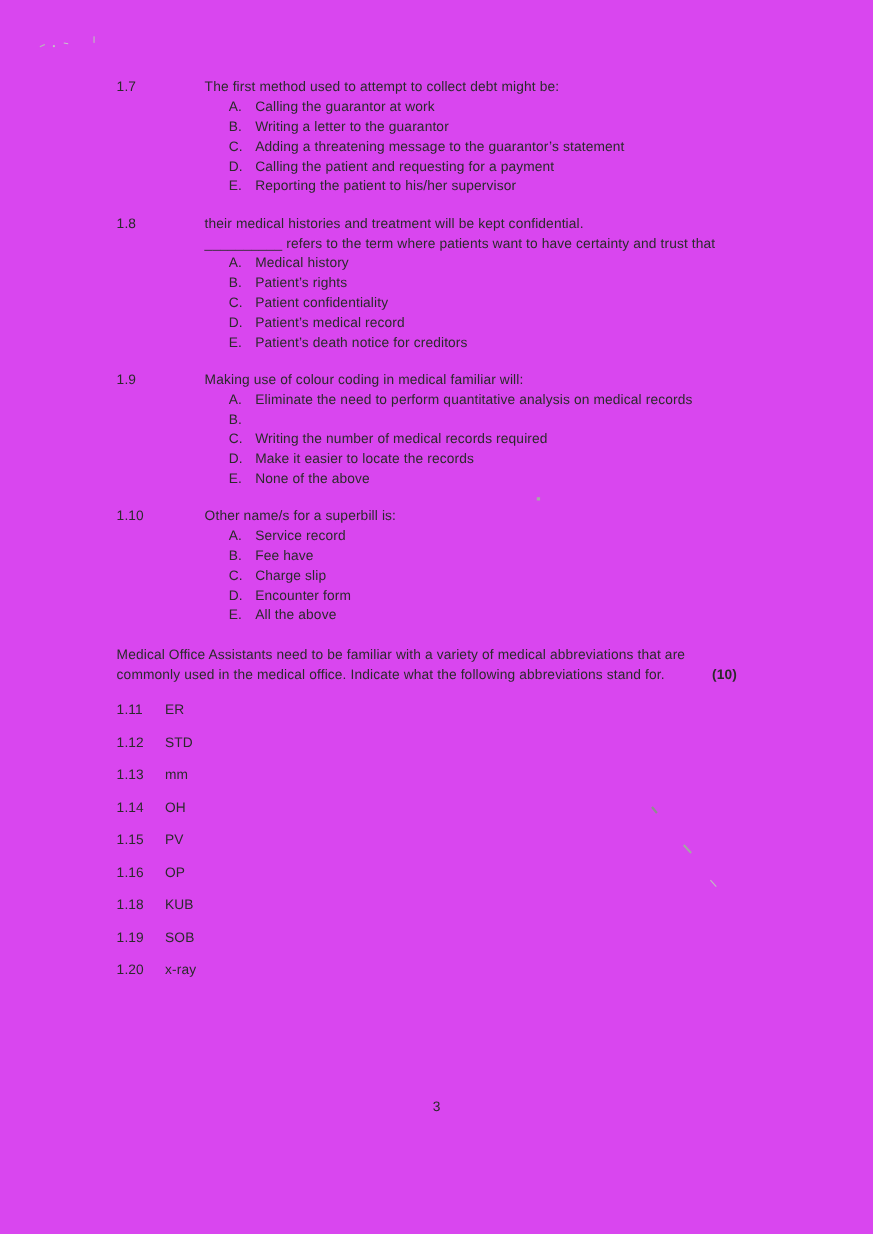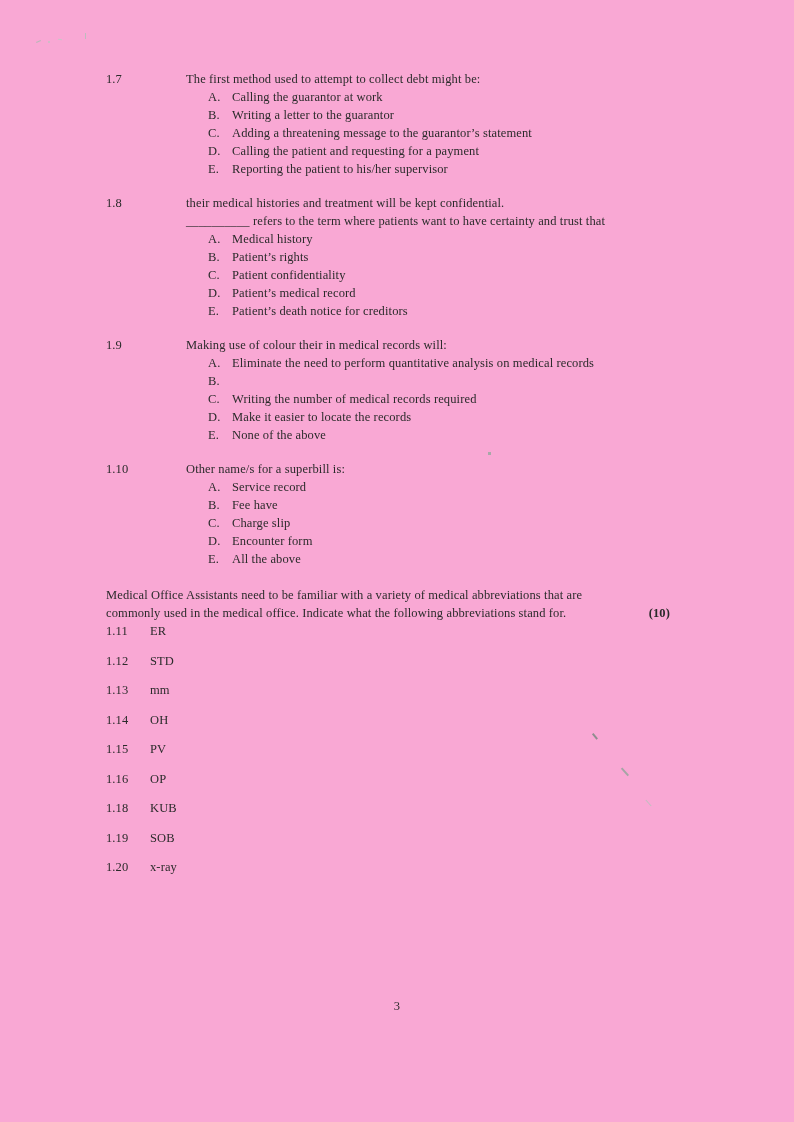--- a/index.html
+++ b/index.html
@@ -4,22 +4,22 @@
 <style>
   html, body {
     margin: 0;
     padding: 0;
     background: #ffffff;
   }
   .page {
     position: relative;
     width: 794px;
     height: 1122px;
-    background: #f9a8d4;
-    font-family: Liberation Serif, serif;
+    background: #d946ef;
+    font-family: Liberation Sans, sans-serif;
     font-size: 12.5px;
     line-height: 18px;
     letter-spacing: 0.12px;
     color: #2b2b2b;
     overflow: hidden;
   }
   .content {
     position: absolute;
     left: 106px;
     top: 70px;
@@ -36,20 +36,21 @@
   .q-body { flex: 1; margin-left: 36px; }
   .opts { padding-left: 22px; }
   .opt { display: flex; }
   .opt-letter {
     width: 24px;
     flex: none;
   }
   .instruction {
     position: relative;
     margin-top: 18px;
+    margin-bottom: 14px;
     width: 582px;
   }
   .marks {
     position: absolute;
     right: 18px;
     bottom: 0;
     font-weight: bold;
   }
   .abbrev {
     display: flex;
@@ -152,21 +153,21 @@
               <span class="opt-letter">E.</span>
               <span>Patient’s death notice for creditors</span>
             </div>
         </div>
       </div>
     </div>
 
     <div class="question">
       <span class="q-num">1.9</span>
       <div class="q-body">
-        <div class="q-text">Making use of colour their in medical records will:</div>
+        <div class="q-text">Making use of colour coding in medical familiar will:</div>
         <div class="opts">
           <div class="opt">
               <span class="opt-letter">A.</span>
               <span>Eliminate the need to perform quantitative analysis on medical records</span>
             </div>
           <div class="opt">
               <span class="opt-letter">B.</span>
             </div>
           <div class="opt">
               <span class="opt-letter">C.</span>

